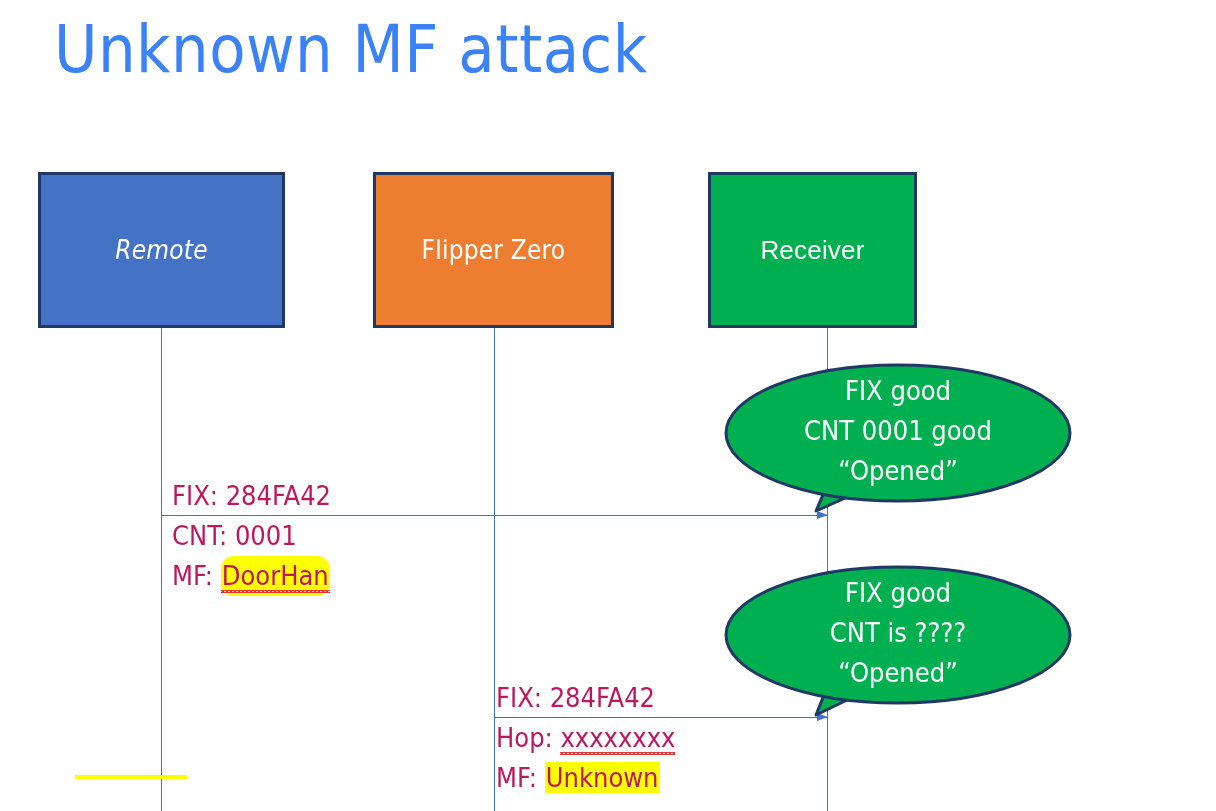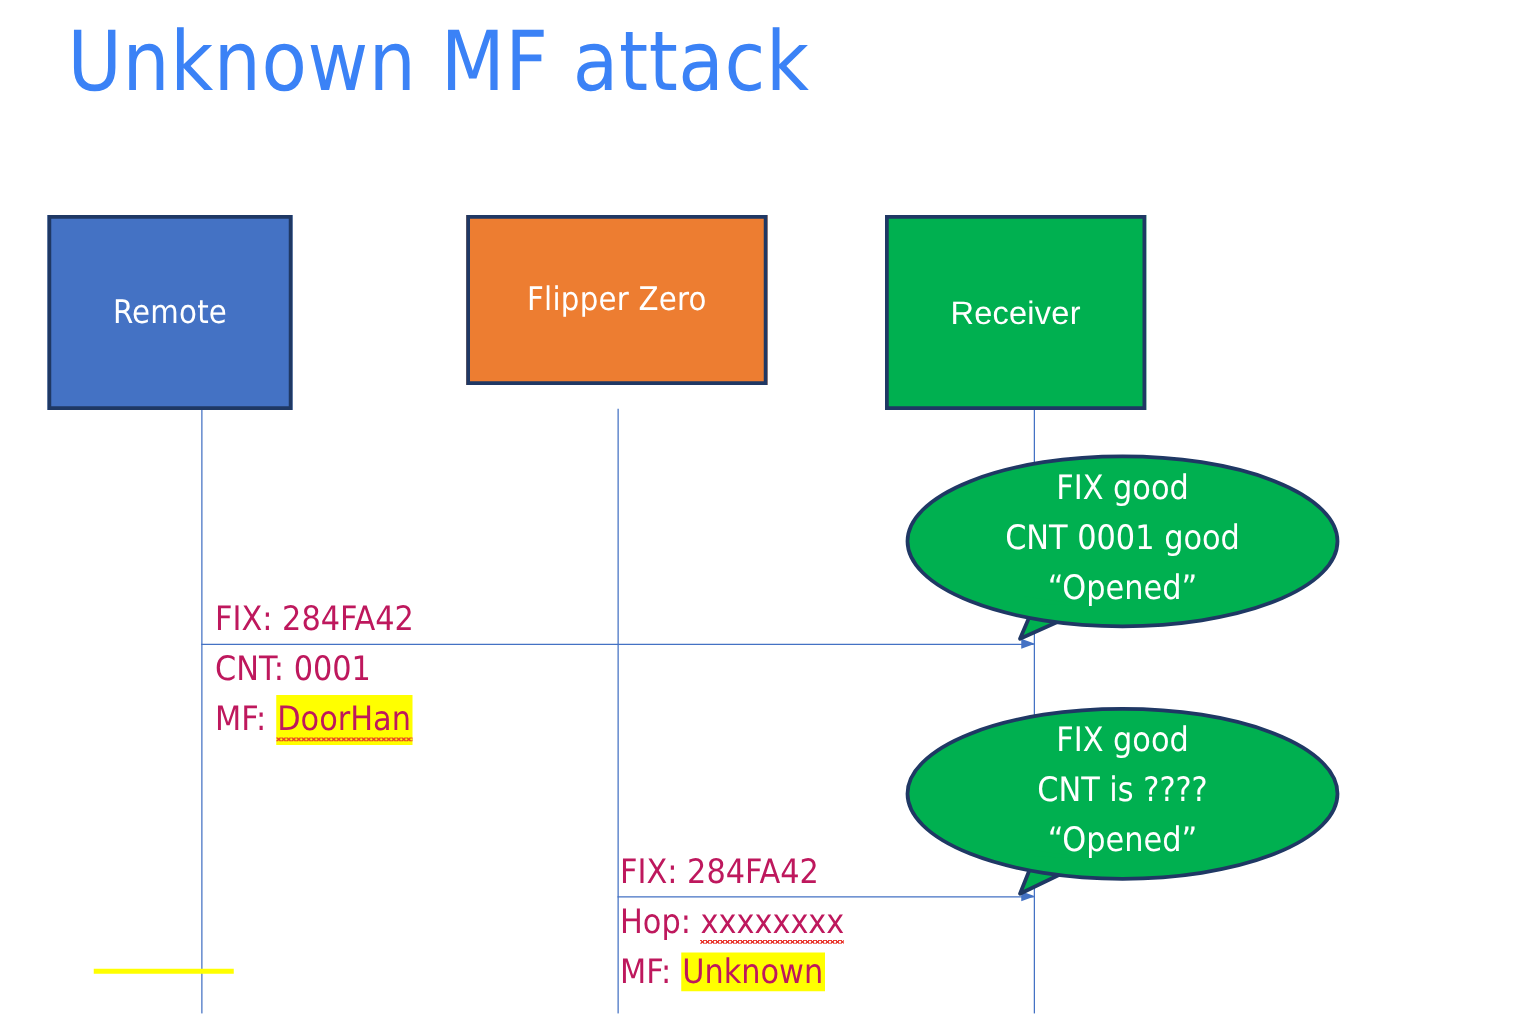--- a/index.html
+++ b/index.html
@@ -52,25 +52,26 @@
     align-items: center;
     justify-content: center;
     color: #ffffff;
     font-family: "DejaVu Sans Condensed", "Liberation Sans Narrow", "Liberation Sans", sans-serif;
     font-stretch: condensed;
     font-size: 26px;
     font-weight: 400;
     letter-spacing: 0.2px;
   }
   .box-remote {
-    left: 38px; top: 172px; width: 196px; height: 156px;
+    left: 38px; top: 172px; width: 247px; height: 156px;
     background: #4472C4;
+    font-style: italic;
   }
   .box-flipper {
-    left: 373px; top: 172px; width: 241px; height: 136px;
+    left: 373px; top: 172px; width: 241px; height: 156px;
     background: #ED7D31;
   }
   .box-receiver {
     left: 708px; top: 172px; width: 209px; height: 156px;
     background: #00B050;
     font-family: "Liberation Sans", "DejaVu Sans", sans-serif;
     font-stretch: normal;
   }
 
   
@@ -108,20 +109,21 @@
   .label-1 { left: 172px; top: 476px; }
   .label-2 { left: 496px; top: 678px; }
 
   .hl {
     background: #FFFF00;
     padding: 0 1px;
   }
   .squiggle {
     position: relative;
     display: inline-block;
+    border-radius: 13px;
   }
   .squiggle::after {
     content: "";
     position: absolute;
     left: 0;
     right: 0;
     bottom: 3px;
     height: 3px;
     background-image:
       linear-gradient(45deg, transparent 35%, #E8352B 35%, #E8352B 62%, transparent 62%),

